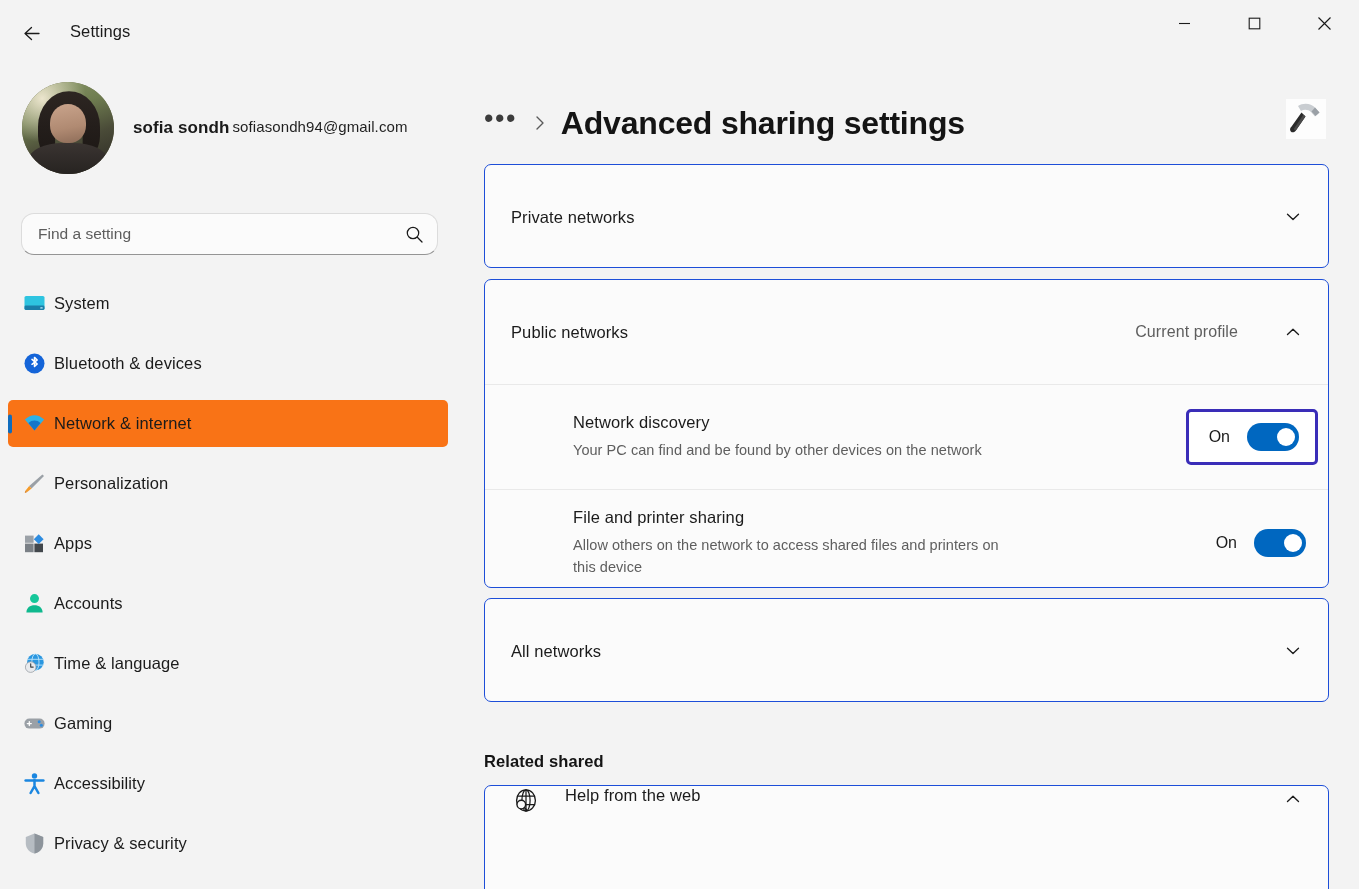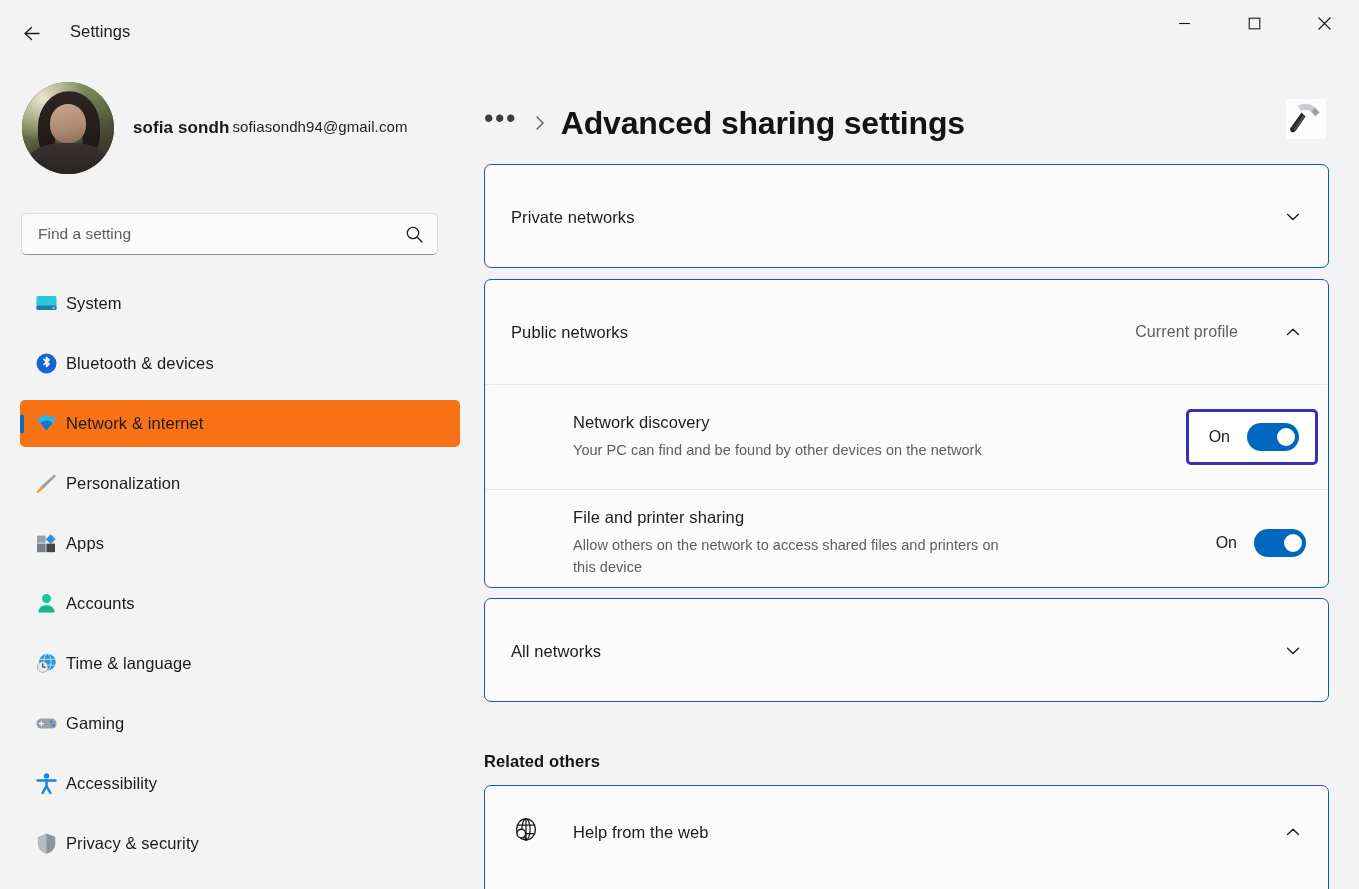--- a/index.html
+++ b/index.html
@@ -128,39 +128,39 @@
     letter-spacing: .1px;
   }
 
   .searchbox {
     position: absolute;
     left: 21px; top: 151px;
     width: 417px; height: 42px;
     background: #fbfbfb;
     border: 1px solid #dcdcdc;
     border-bottom: 1.6px solid #949494;
-    border-radius: 5px;
+    border-radius: 13px;
     display: flex;
     align-items: center;
     padding: 0 13px 0 16px;
   }
   .searchbox input {
     flex: 1;
     border: none;
     outline: none;
     background: transparent;
     font-family: "Liberation Sans", sans-serif;
     font-size: 15.5px;
     color: #1b1b1b;
   }
   .searchbox input::placeholder { color: #5d5d5d; }
 
   .navlist {
     position: absolute;
-    left: 20px; top: 218px;
+    left: 8px; top: 218px;
     width: 440px;
   }
   .navitem {
     position: relative;
     height: 47px;
     display: flex;
     align-items: center;
     gap: 19px;
     padding-left: 46px;
     border-radius: 5px;
@@ -335,24 +335,24 @@
     position: absolute;
     left: 14px;
     font-size: 16.5px;
     font-weight: bold;
     color: #141414;
     letter-spacing: .1px;
   }
 
   .help-row {
     display: flex;
-    align-items: center;
+    align-items: flex-start;
     height: 92px;
     padding: 0 22px 0 26px;
-    gap: 32px;
+    gap: 24px;
   }
   .help-row .htitle {
     flex: 1;
     font-size: 16.5px;
     color: #1b1b1b;
     letter-spacing: .1px;
   }
 </style>
 </head>
 <body>
@@ -606,21 +606,21 @@
       <div class="card-head" style="height:104px;">
         <div class="ctitle">All networks</div>
         <span class="chev">
           <svg width="18" height="18" viewBox="0 0 18 18">
             <path d="M3.5 6.3 L9 11.6 L14.5 6.3" stroke="#1b1b1b" stroke-width="1.35" fill="none" stroke-linecap="round" stroke-linejoin="round"></path>
           </svg>
         </span>
       </div>
     </div>
 
-    <div class="section-label" style="top:690px;">Related others</div>
+    <div class="section-label" style="top:690px;">Related shared</div>
 
     <div class="card" style="top:723px;height:120px;">
       <div class="help-row">
         <span>
           <svg width="30" height="30" viewBox="0 0 30 30">
             <ellipse cx="15" cy="14.4" rx="9.4" ry="10.6" stroke="#1b1b1b" stroke-width="1.35" fill="none"></ellipse>
             <ellipse cx="15" cy="14.4" rx="4.1" ry="10.6" stroke="#1b1b1b" stroke-width="1.25" fill="none"></ellipse>
             <path d="M6 10.1 H24 M6 18.7 H24 M15 3.8 V25" stroke="#1b1b1b" stroke-width="1.25" fill="none"></path>
             <circle cx="10.3" cy="18.5" r="4.3" fill="#fbfbfb" stroke="#1b1b1b" stroke-width="1.35"></circle>
             <path d="M13.3 21.6 L16.2 24.6" stroke="#1b1b1b" stroke-width="1.45" stroke-linecap="round"></path>

